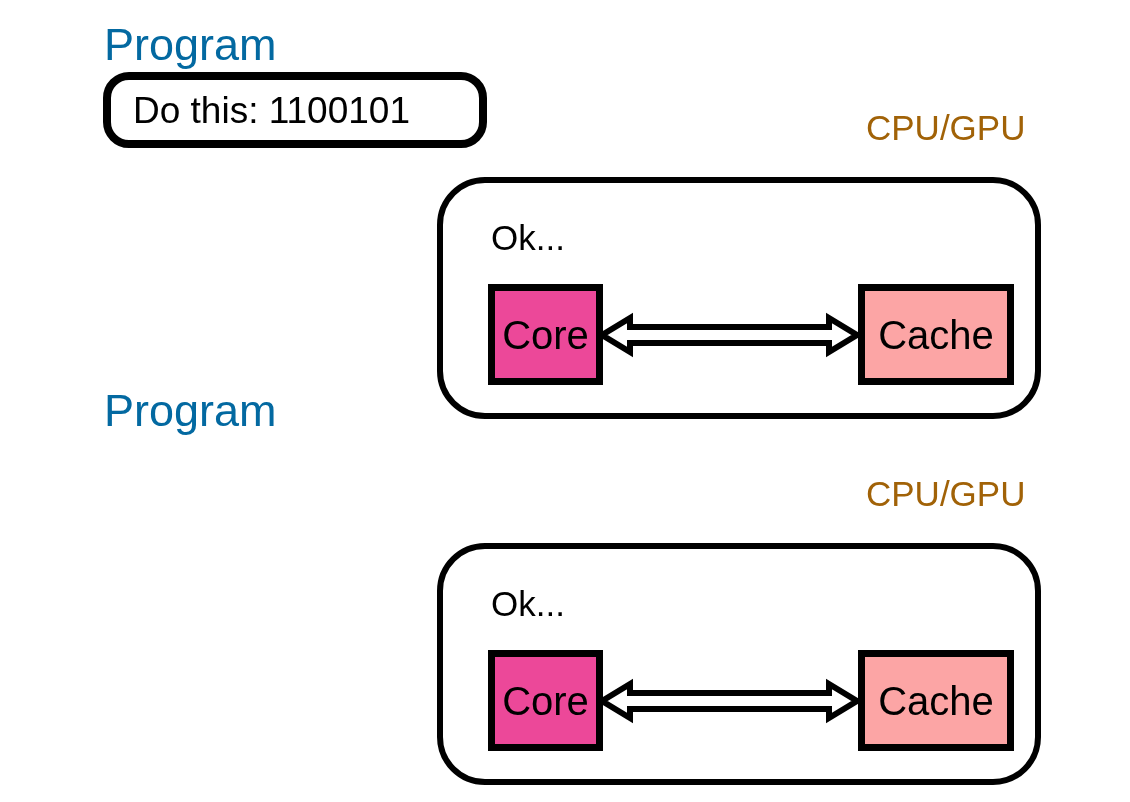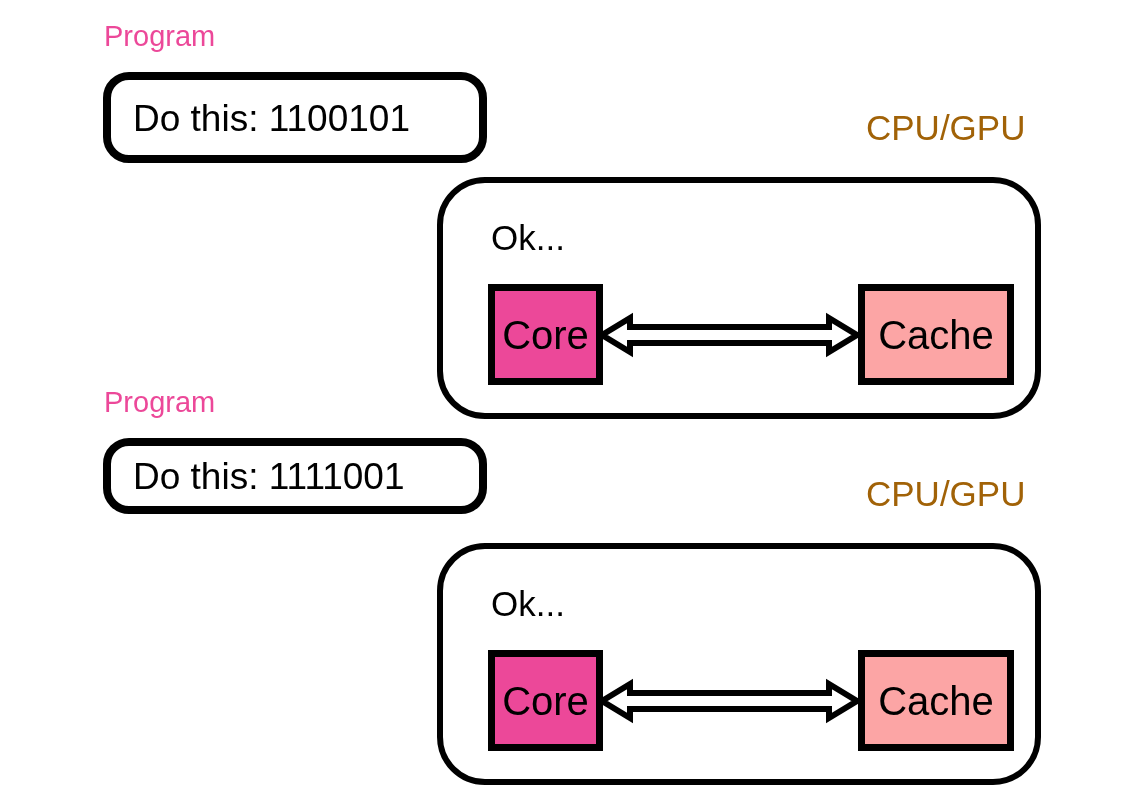--- a/index.html
+++ b/index.html
@@ -16,23 +16,23 @@
     position: relative;
     width: 1130px;
     height: 802px;
     background: #ffffff;
     overflow: hidden;
   }
 
   
   .program-label {
     position: absolute;
-    font-size: 29px;
+    font-size: 45px;
     line-height: 1;
-    color: #ec4899;
+    color: #0369a1;
     white-space: nowrap;
     letter-spacing: 0px;
   }
   .program-box {
     position: absolute;
     box-sizing: border-box;
     background: #ffffff;
     border: 8px solid #000000;
     border-radius: 26px;
   }
@@ -99,21 +99,21 @@
     overflow: visible;
   }
 </style>
 </head>
 <body>
 
 <div id="canvas">
 
   <div class="program-label" style="left:104px; top:22px;">Program</div>
 
-  <div class="program-box" style="left:103px; top:72px; width:384px; height:91px;">
+  <div class="program-box" style="left:103px; top:72px; width:384px; height:76px;">
     <div class="program-text">Do this: 1100101</div>
   </div>
 
   <div class="cpu-label" style="left:866px; top:110px;">CPU/GPU</div>
 
   <div class="cpu-box" style="left:437px; top:177px; width:604px; height:242px;">
 
     <div class="ok-text" style="left:48px; top:37px;">Ok...</div>
 
     <div class="unit-box core-box" style="left:45px; top:101px; width:115px; height:101px;">
@@ -126,23 +126,20 @@
       </svg>
     </div>
 
     <div class="unit-box cache-box" style="left:415px; top:101px; width:156px; height:101px;">
       <span class="unit-label">Cache</span>
     </div>
   </div>
 
   <div class="program-label" style="left:104px; top:388px;">Program</div>
 
-  <div class="program-box" style="left:103px; top:438px; width:384px; height:76px;">
-    <div class="program-text">Do this: 1111001</div>
-  </div>
 
   <div class="cpu-label" style="left:866px; top:476px;">CPU/GPU</div>
 
   <div class="cpu-box" style="left:437px; top:543px; width:604px; height:242px;">
 
     <div class="ok-text" style="left:48px; top:37px;">Ok...</div>
 
     <div class="unit-box core-box" style="left:45px; top:101px; width:115px; height:101px;">
       <span class="unit-label">Core</span>
     </div>

